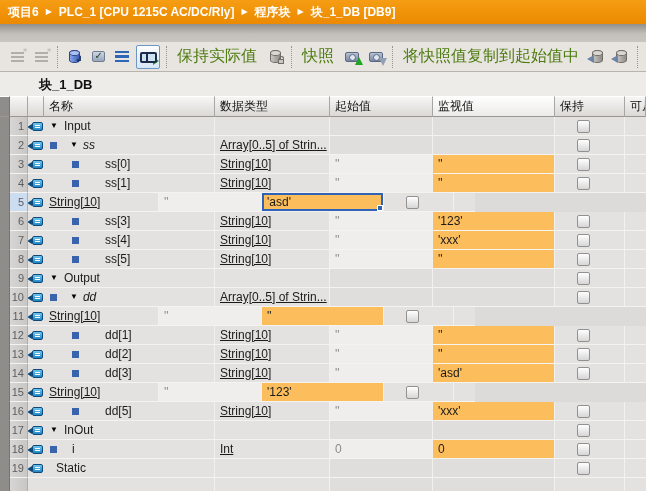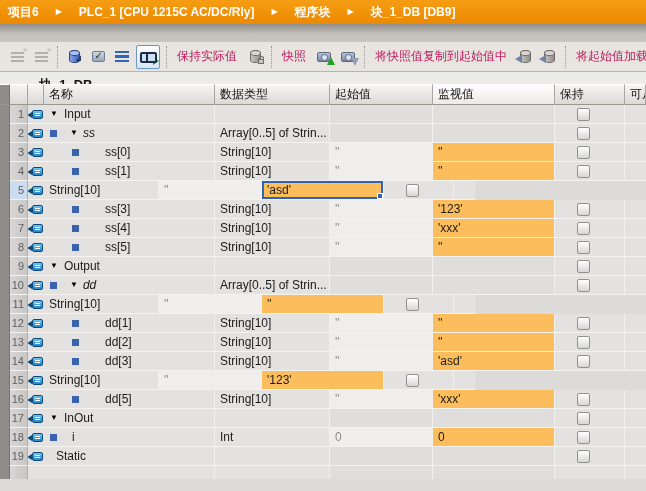--- a/index.html
+++ b/index.html
@@ -3,34 +3,34 @@
 <meta charset="utf-8">
 <style>
   * { margin:0; padding:0; box-sizing:border-box; }
   html,body { width:646px; height:491px; }
   body { font-family:"Liberation Sans","DejaVu Sans",sans-serif; background:#dcdbd9; overflow:hidden; }
   .screen { position:relative; width:646px; height:491px; overflow:hidden; }
 
   
   .topbar { position:absolute; left:0; top:0; width:646px; height:24px;
     background:linear-gradient(180deg,#f59d14,#ec8a00);
-    display:flex; align-items:center; padding-left:8px; gap:17px; overflow:hidden; }
+    display:flex; align-items:center; padding-left:8px; gap:7px; overflow:hidden; }
   .crumb { color:#fff; font-size:12px; font-weight:bold; white-space:nowrap; cursor:default; }
   .crumb-sep { color:#fff; font-size:8px; line-height:1; }
 
   
   .band { position:absolute; left:0; top:24px; width:646px; height:18px;
     background:linear-gradient(180deg,#928f8b,#c3bfbb 55%,#c9c5c1); }
 
   
   .toolbar { position:absolute; left:0; top:42px; width:646px; height:30px;
     background:#e8e5e1; border-bottom:1px solid #b7b4b0;
     display:flex; align-items:center; padding-left:5px; overflow:hidden; }
   .tbtn { display:flex; align-items:center; justify-content:center; width:24px; height:24px; flex:0 0 auto; }
-  .tlabel { font-size:12px; color:#be185d; padding:0 6px; white-space:nowrap; flex:0 0 auto; }
+  .tlabel { font-size:16px; color:#4d7c0f; padding:0 6px; white-space:nowrap; flex:0 0 auto; }
   .tsep { width:1px; height:22px; border-left:1px dotted #98958f; margin:0 4px; flex:0 0 auto; }
 
   .ins { position:relative; width:13px; height:10px;
     background:repeating-linear-gradient(180deg,#b1afab 0 2px,transparent 2px 4px); }
   .ins::after { content:"✶"; position:absolute; right:-5px; top:-6px; font-size:8px; color:#c2c0bc; }
 
   .cyl { position:relative; width:11px; height:13px; border-radius:5px/3px;
     background:linear-gradient(90deg,#8aa6e8,#3c5fb8); border:1px solid #2c4286; }
   .cyl::before { content:""; position:absolute; top:-1px; left:-1px; right:-1px; height:4px;
     border-radius:50%; background:#a9c0f2; border:1px solid #2c4286; }
@@ -69,21 +69,21 @@
   .camup { position:absolute; right:-5px; bottom:-4px; width:0; height:0;
     border-bottom:8px solid #1fa51f; border-left:4px solid transparent; border-right:4px solid transparent; }
   .camdown { position:absolute; right:-5px; bottom:-5px; width:0; height:0;
     border-top:8px solid #93a0b4; border-left:4px solid transparent; border-right:4px solid transparent; }
 
   
   .titlebar { position:absolute; left:0; top:72px; width:646px; height:24px; background:#eeece9; }
   .blocktitle { position:absolute; left:39px; top:4px; font-size:13px; font-weight:bold; color:#111; }
 
   
-  .grid { position:absolute; left:0; top:84px; width:646px; height:395px; overflow:hidden; }
+  .grid { position:absolute; left:0; top:96px; width:646px; height:395px; overflow:hidden; }
   .hrow,.row { display:flex; width:646px; }
   .hrow { height:21px; }
   .row { height:19px; }
   .hc { background:linear-gradient(180deg,#f7f6f4,#dbd9d6); border-right:1px solid #a8a6a3;
     border-bottom:1px solid #99978f; border-top:1px solid #fff;
     font-size:12px; color:#111; display:flex; align-items:center; padding-left:5px;
     overflow:hidden; white-space:nowrap; }
   .hc.active { background:linear-gradient(180deg,#fefefe,#ecebe9); }
   .c { border-right:1px solid #f2f1ee; border-bottom:1px solid #f4f3f0;
     font-size:12px; color:#1b1b1b; display:flex; align-items:center;
@@ -92,21 +92,21 @@
   .w-name { width:171px; } .w-dtype { width:115px; } .w-start { width:103px; }
   .w-mon { width:122px; } .w-ret { width:70px; } .w-vis { width:21px; }
 
   .c.strip { background:#8f8d8a; border-right:1px solid #767471; border-bottom:1px solid #8f8d8a; }
   .hc.strip { background:#8f8d8a; border-right:1px solid #767471; }
   .c.num { background:linear-gradient(90deg,#d7d6d4,#c8c7c5); border-right:1px solid #b0aeab;
     color:#5d5d5d; font-size:11px; justify-content:flex-end; padding-right:3px; }
   .c.num.sel { background:#ccddf2; }
   .c.icon { background:#e3e2e0; border-right:none; justify-content:center; }
   .c.name { background:#e3e2e0; }
-  .c.dtype { background:#e3e2e0; padding-left:5px; }
+  .c.dtype { background:#e3e2e0; padding-left:5px;text-decoration:underline; }
   .c.start { background:#dfdedc; padding-left:5px; color:#8c8c8c; }
   .c.mon { background:#dfdedc; padding-left:5px; position:relative; }
   .row.elem .c.start { background:#efeeec; }
   .row.elem .c.mon { background:#fcbe5c; color:#1b1b1b; }
   .c.mon.selcell { box-shadow:inset 0 0 0 2px #2e63b8; }
   .handle { position:absolute; right:0px; bottom:0px; width:6px; height:6px;
     background:#2e63b8; border:1px solid #fff; }
   .c.ret { background:#e3e2e0; padding-left:22px; }
   .c.vis { background:#e3e2e0; border-right:none; }
 

